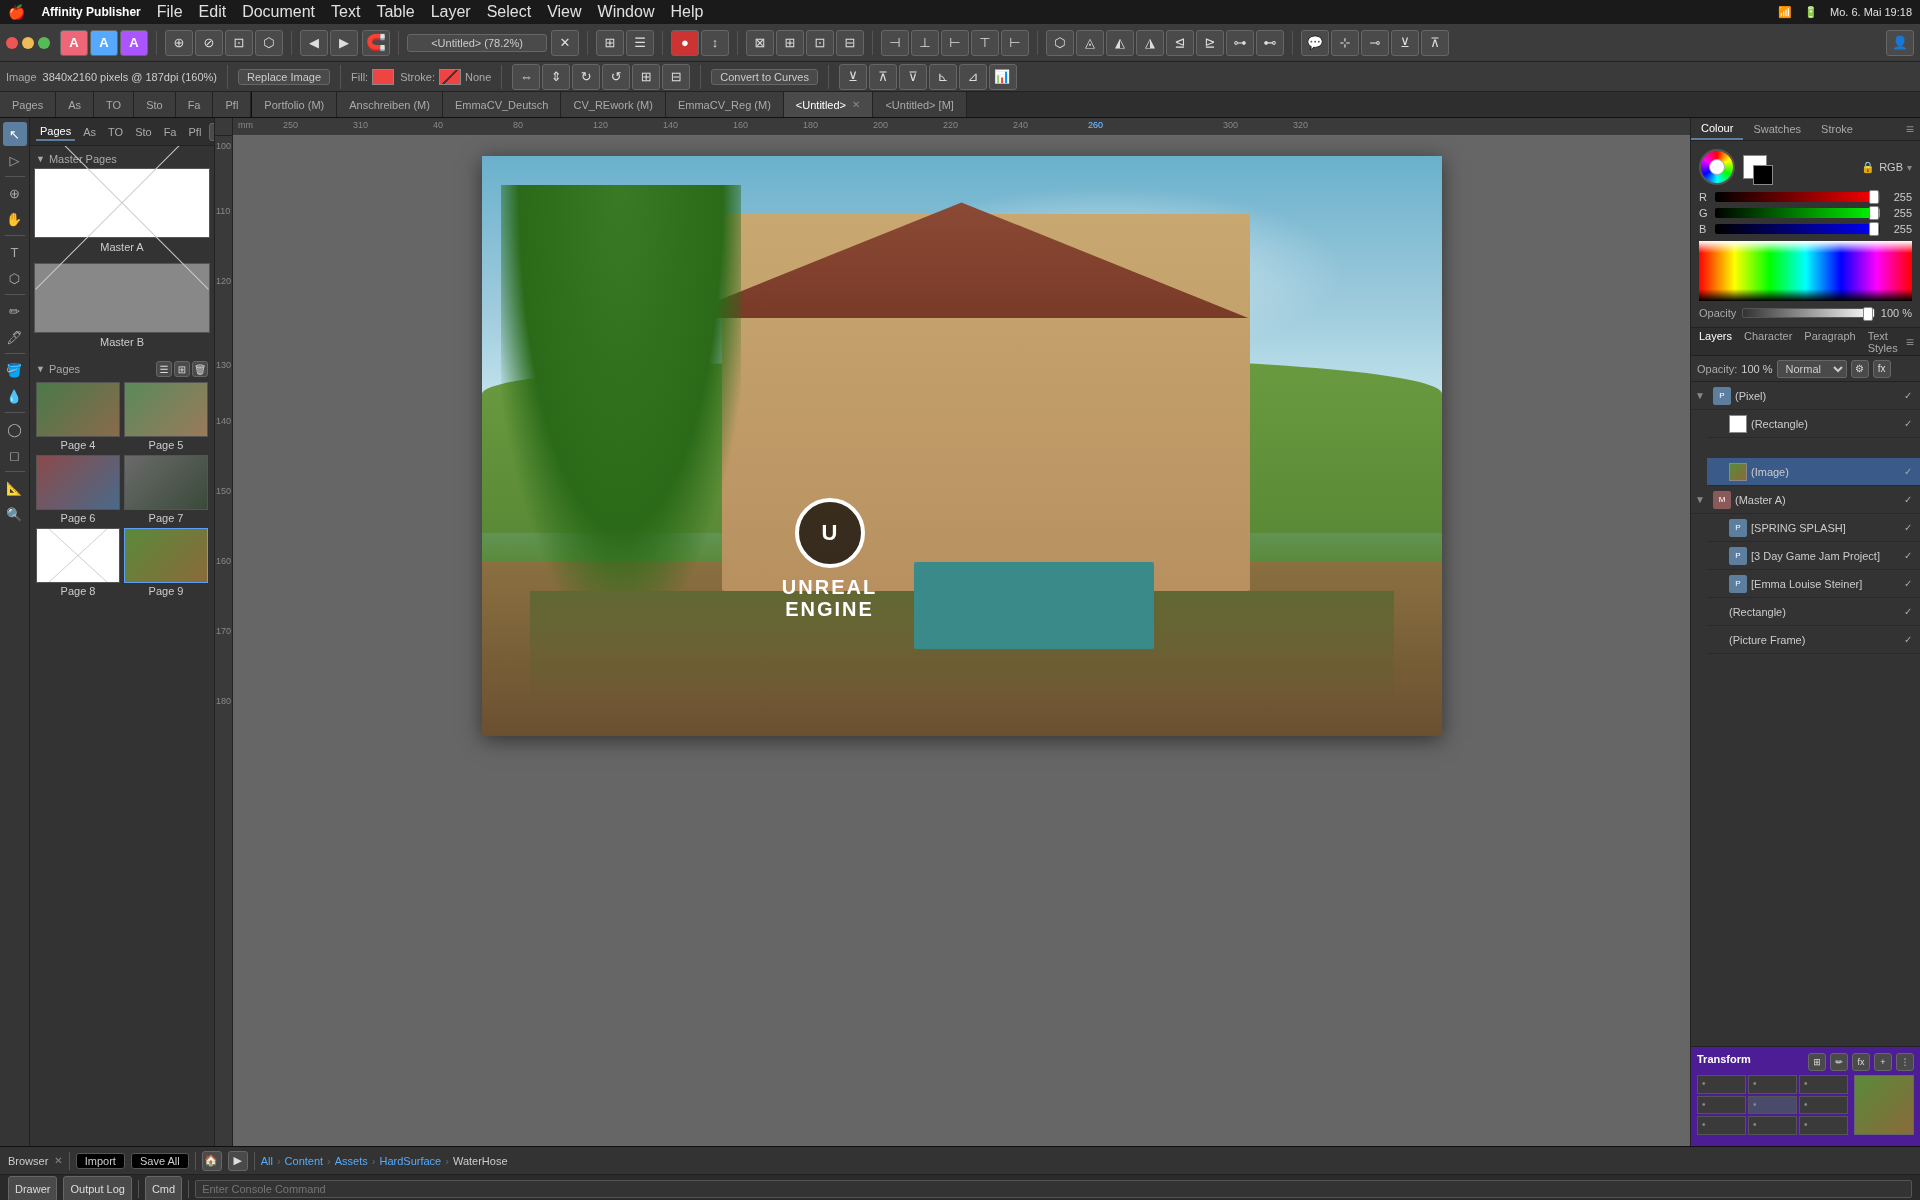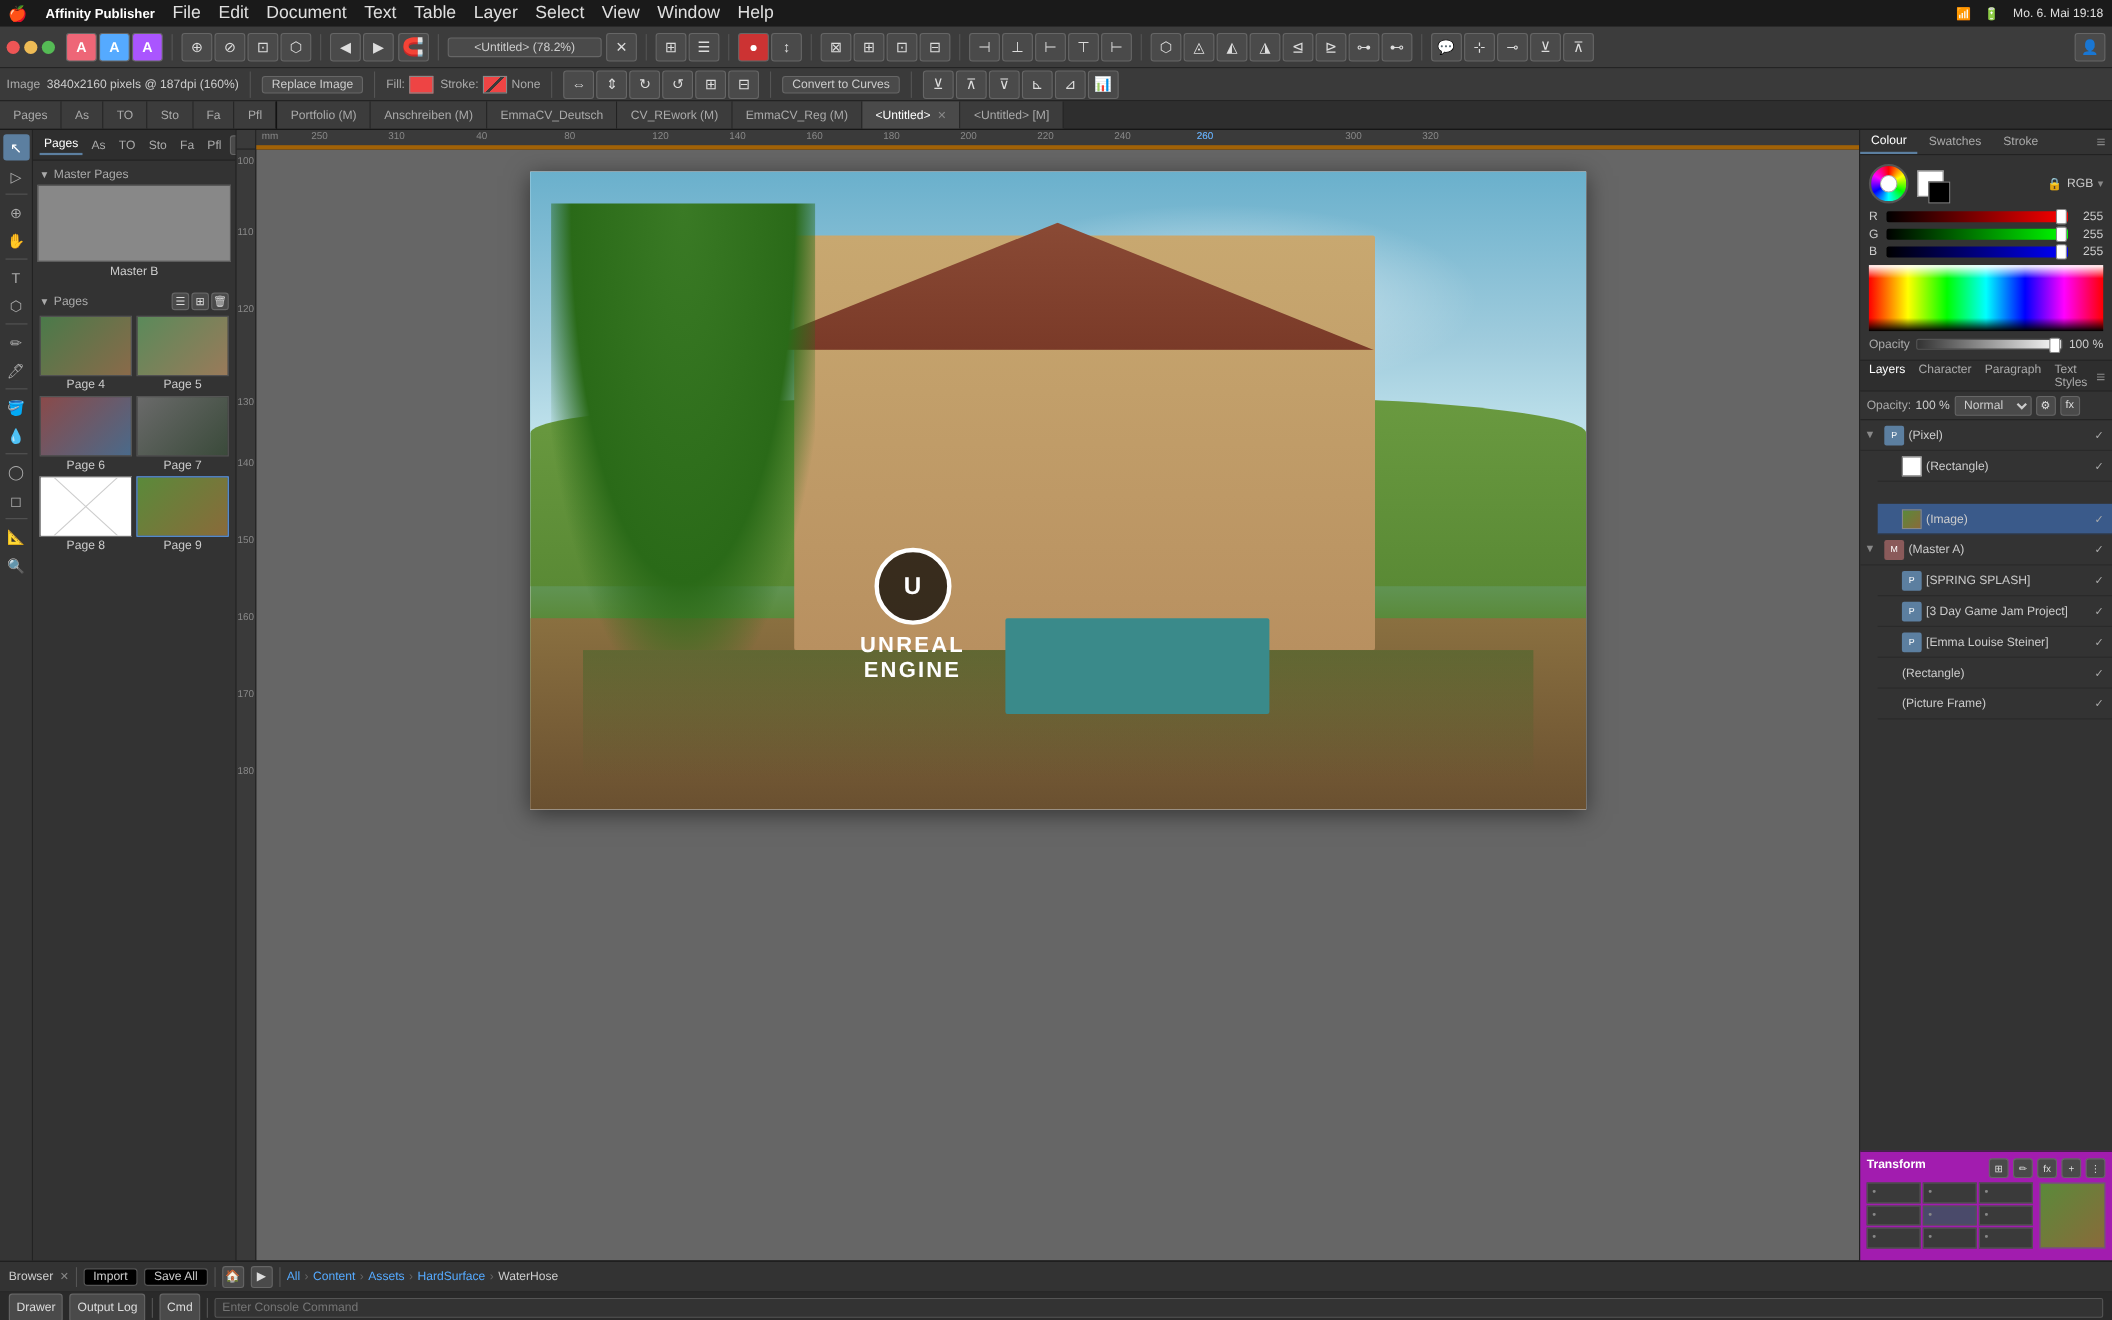--- a/index.html
+++ b/index.html
@@ -114,21 +114,21 @@
     .layer-icon.group { background: #8a5a5a; }
     .layer-thumb { width: 18px; height: 18px; background: #fff; border: 1px solid #888; flex-shrink: 0; }
     .layer-name { flex: 1; font-size: 11px; color: #ccc; overflow: hidden; text-overflow: ellipsis; white-space: nowrap; }
     .layer-check { width: 12px; font-size: 10px; color: #aaa; }
     .layer-indent1 { margin-left: 16px; }
     .bottom-btn { background: #000000; border: 1px solid #555; border-radius: 3px; padding: 1px 8px; font-size: 11px; color: #ccc; cursor: pointer; }
     .bottom-path { display: flex; align-items: center; gap: 4px; font-size: 11px; color: #ccc; }
     .path-sep { color: #666; }
 
     
-    .transform-panel { height: 100px; background: #a21caf; border-top: 1px solid #222; padding: 6px; }
+    .transform-panel { height: 100px; background: #4c1d95; border-top: 1px solid #222; padding: 6px; }
     .transform-title { font-size: 11px; color: #fff; font-weight: 600; margin-bottom: 6px; }
     .transform-preview { width: 60px; height: 60px; background: #555; border: 1px solid #666; float: right; overflow: hidden; }
     .transform-cell { background: #3a3a3a; border: 1px solid #555; padding: 2px 4px; }
 
     
     .content-with-rulers { display: flex; flex-direction: column; flex: 1; overflow: hidden; }
     .ruler-row { display: flex; }
     .canvas-with-vruler { display: flex; flex: 1; overflow: hidden; }
 
     
@@ -136,21 +136,21 @@
     .swatch-tab { padding: 4px 10px; font-size: 11px; color: #aaa; cursor: pointer; }
     .swatch-tab.active { color: #fff; border-bottom: 2px solid #5c7fa0; }
     .panel-menu-btn { margin-left: auto; margin-right: 6px; font-size: 14px; color: #888; cursor: pointer; }
 
     
     ::-webkit-scrollbar { width: 6px; height: 6px; }
     ::-webkit-scrollbar-track { background: #2a2a2a; }
     ::-webkit-scrollbar-thumb { background: #555; border-radius: 3px; }
 
     .ruler-corner { width: 18px; height: 18px; background: #3a3a3a; border-right: 1px solid #222; border-bottom: 1px solid #222; flex-shrink: 0; }
-    .ruler-h-content { flex: 1; height: 18px; background: #3a3a3a; border-bottom: 4px solid #a16207; overflow: hidden; display: flex; align-items: center; }
+    .ruler-h-content { flex: 1; height: 18px; background: #3a3a3a; border-bottom: 1px solid #a16207; overflow: hidden; display: flex; align-items: center; }
     .ruler-marks { display: flex; gap: 0; width: 100%; height: 100%; position: relative; font-size: 9px; color: #888; }
   </style>
 </head>
 <body>
 
 <div class="menubar">
   <span class="menubar-apple">🍎</span>
   <span class="menubar-appname">Affinity Publisher</span>
   <span class="menubar-item">File</span>
   <span class="menubar-item">Edit</span>
@@ -364,20 +364,26 @@
 
       </div>
     </div>
     <div class="panel-content">
 
       <div class="section-header">
         <span class="section-arrow">▼</span>
         <span>Master Pages</span>
       </div>
       <div class="master-item">
+        <div class="master-thumb">
+          <div class="x-line"></div>
+        </div>
+        <div class="master-label">Master A</div>
+      </div>
+      <div class="master-item">
         <div class="master-thumb-b"></div>
         <div class="master-label">Master B</div>
       </div>
 
       <div class="section-header">
         <span class="section-arrow">▼</span>
         <span>Pages</span>
         <div style="margin-left:auto;display:flex;gap:2px;">
           <div class="toolbar-btn" style="width:16px;height:16px;font-size:10px;">☰</div>
           <div class="toolbar-btn" style="width:16px;height:16px;font-size:10px;">⊞</div>

